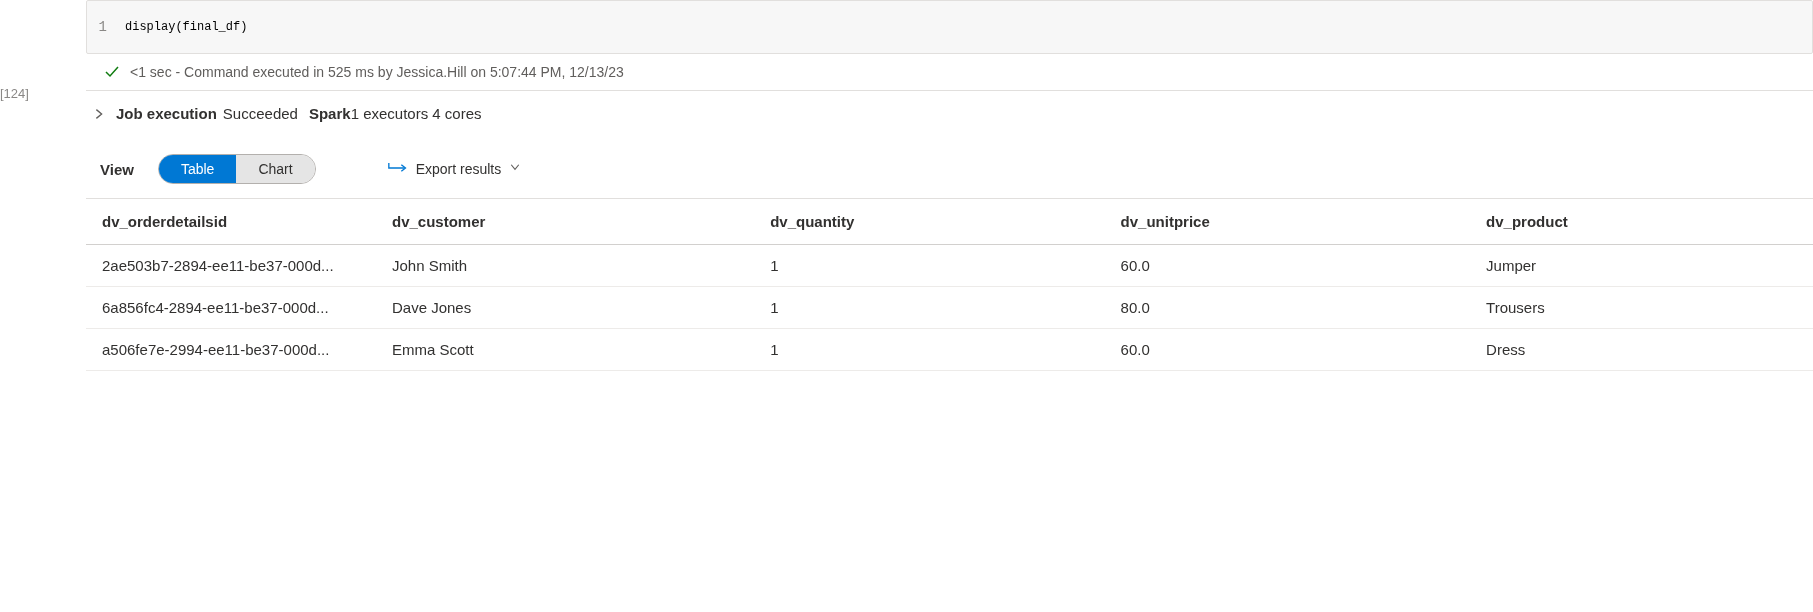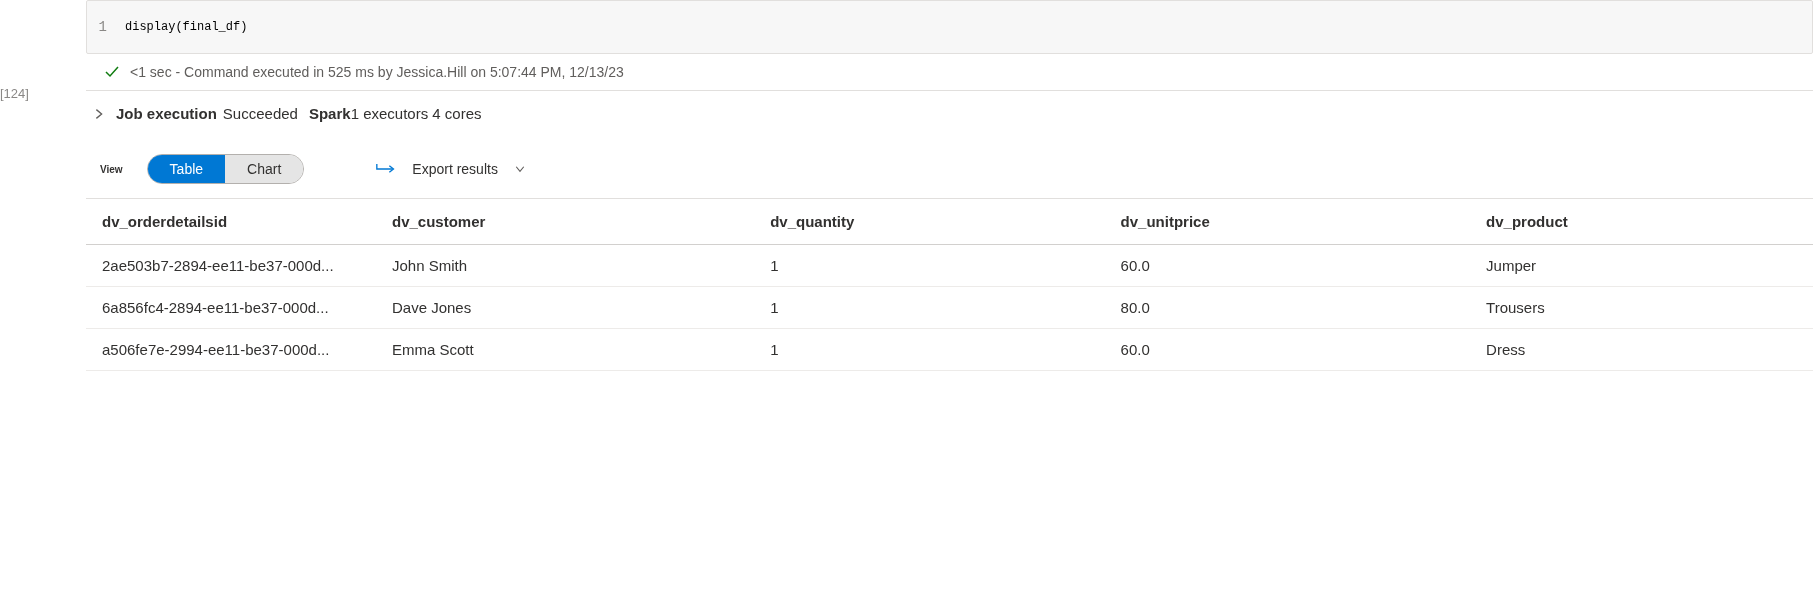--- a/index.html
+++ b/index.html
@@ -78,21 +78,21 @@
     }
     .job-label { font-weight: 600; margin-right: 6px; }
     .job-status { margin-right: 11px; }
     .spark-label { font-weight: 600; }
     .view-bar {
       display: flex;
       align-items: center;
       padding: 18px 0 14px 14px;
       gap: 24px;
     }
-    .view-label { font-weight: 600; font-size: 10px; text-align: center; }
+    .view-label { font-weight: 600; font-size: 15px; text-align: center; }
     .toggle-group {
       display: flex;
       border: 1px solid #b3b0ad;
       border-radius: 18px;
       overflow: hidden;
       height: 30px;
     }
     .toggle-btn {
       padding: 4px 22px;
       font-size: 14px;
@@ -101,22 +101,21 @@
       cursor: pointer;
       background: #e5e5e5;
       color: #323130;
     }
     .toggle-btn.active {
       background: #0078d4;
       color: #fff;
     }
     .export-group {
       display: flex;
-      align-items: center;
-      gap: 16px;
+      gap: 8px;
       margin-left: 48px;
       cursor: pointer;
     }
     .export-icon {
       color: #0078d4;
       width: 20px;
       height: 14px;
     }
     .export-chevron {
       width: 12px;

